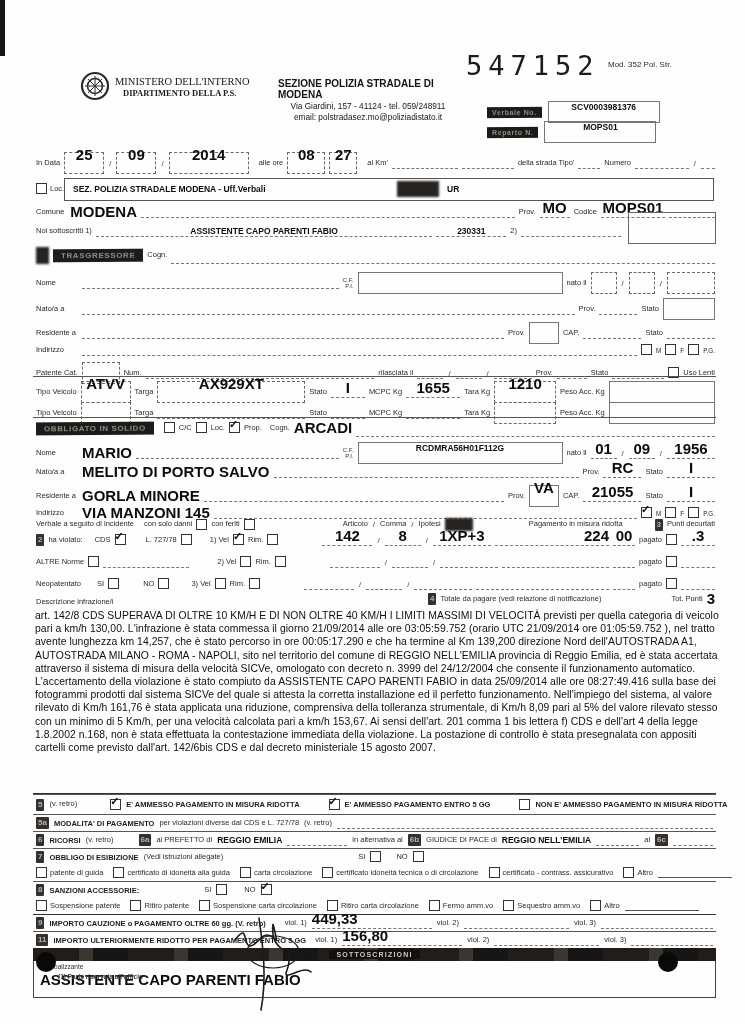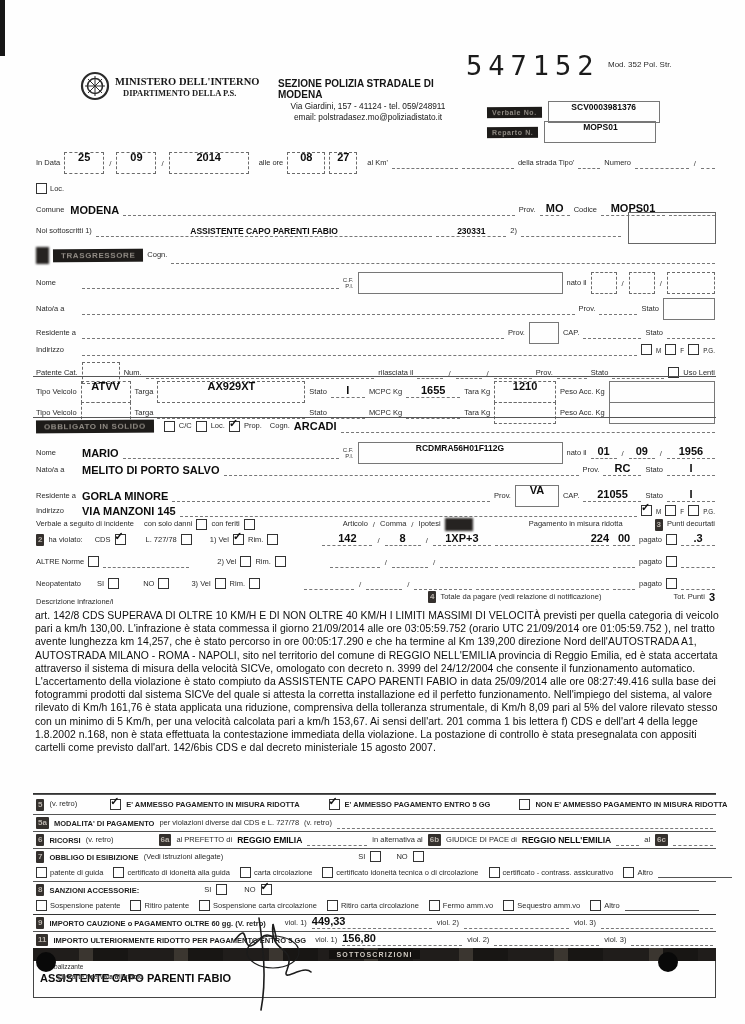--- a/index.html
+++ b/index.html
@@ -1,42 +1,42 @@
 <!DOCTYPE html>
 <html><head>
 <meta charset="utf-8">
 <style>
   html,body{margin:0;padding:0;background:#e9e9e9}
   .page{position:relative;width:745px;height:1024px;margin:0 auto;background:#fefefe;
         font-family:"Liberation Sans",sans-serif;color:#141414;overflow:hidden}
   .r{position:absolute;display:flex;align-items:center;gap:4px}
   .l{font-size:7.5px;color:#2a2a2a;white-space:nowrap;line-height:1.15}
   .lb{font-size:7.5px;font-weight:bold;color:#1c1c1c;white-space:nowrap}
-  .v{font-size:11px;font-weight:bold;color:#0c0c0c;white-space:nowrap;line-height:1.1}
+  .v{font-size:15px;font-weight:bold;color:#0c0c0c;white-space:nowrap;line-height:1.1}
   .vs{font-size:8.5px;font-weight:bold;color:#0c0c0c;white-space:nowrap}
   .dl{border-bottom:1px dashed #777;height:11px;min-width:8px;box-sizing:border-box;
       display:flex;align-items:flex-end;justify-content:center}
   .grow{flex:1}
   .cell{border:1px dashed #6a6a6a;height:15px;display:flex;align-items:flex-end;
         justify-content:center;padding:10px 2px;box-sizing:border-box}
   .cs{border-style:solid;border-color:#777}
   .chk{width:9px;height:9px;border:1px solid #333;flex:none;position:relative;background:#fff;margin-bottom:1px}
   .chk.on::after{content:"✓";position:absolute;left:-1px;top:-5px;font-size:11px;font-weight:bold;color:#111}
   .slash{font-size:8px;color:#444;padding:0 1px}
   .badge{background:#34302d;color:#b9b3ac;font-size:8px;font-weight:bold;line-height:1;
          padding:2px 2px;filter:blur(.4px);flex:none;border-radius:1px}
   .stamp{background:#1d1b19;color:#918c85;font-weight:bold;letter-spacing:.6px;
          filter:blur(.55px);white-space:nowrap;font-size:8px;padding:2px 8px;transform:rotate(-.4deg)}
   .blob{background:#262321;filter:blur(.8px)}
   .hline{position:absolute;border-top:1px solid #555;height:0}
   .tri{position:absolute;width:0;height:0}
   .desc{position:absolute;left:35px;right:25px;top:609px;font-size:10.4px;line-height:13.2px;
         color:#0e0e0e;letter-spacing:.05px}
   .serial{font-family:"DejaVu Sans Mono",monospace;font-size:27px;letter-spacing:6px;color:#1b1b1b;filter:blur(.3px)}
-  .ministry1{font-family:"Liberation Serif",serif;font-weight:bold;font-size:10.5px;color:#151515}
+  .ministry1{font-family:"Liberation Serif",serif;font-weight:normal;font-size:10.5px;color:#151515}
   .ministry2{font-family:"Liberation Serif",serif;font-weight:bold;font-size:8.5px;color:#222}
   .hq1{font-size:10px;font-weight:bold}
   .hq2{font-size:8.3px}
   .bb{position:absolute;left:33px;right:29px;top:793px;border-top:1.5px solid #333;font-size:7.5px}
   .bbrow{display:flex;align-items:center;gap:5px;padding:2px 3px;border-bottom:1px solid #555;min-height:12px}
   .chkitem{display:flex;align-items:center;gap:3px}
   .chklist{display:flex;align-items:center;gap:10px;flex:1}
   .chklist .chkitem:last-child::after{content:"";display:inline-block;width:74px;border-bottom:1px solid #555;height:8px;margin-left:2px}
   .sigbar{height:13px;background:repeating-linear-gradient(90deg,#201d1b 0 46px,#3b3630 46px 60px,#181614 60px 95px);
           display:flex;align-items:center;justify-content:center;filter:blur(.35px)}
@@ -120,20 +120,25 @@
     <span class="l">Numero</span>
     <span class="dl grow"></span>
     <span class="slash">/</span>
     <span class="dl" style="width:14px"></span>
   </div>
 
   <div class="r" style="left:36px;top:183px;gap:3px">
     <span class="chk"></span>
     <span class="l">Loc.</span>
   </div>
+  <div style="position:absolute;left:64px;top:178px;right:31px;height:21px;border:1px solid #555">
+    <span class="vs" style="position:absolute;left:8px;top:5px">SEZ. POLIZIA STRADALE MODENA - Uff.Verbali</span>
+    <span class="blob" style="position:absolute;left:332px;top:2px;width:42px;height:16px"></span>
+    <span class="vs" style="position:absolute;left:382px;top:5px">UR</span>
+  </div>
 
   <div class="r" style="left:36px;top:204px;right:30px">
     <span class="l">Comune</span>
     <span class="v" style="margin-left:2px">MODENA</span>
     <span class="dl grow"></span>
     <span class="l">Prov.</span>
     <span class="dl" style="width:30px">
         <span class="v">MO</span>
       </span>
     <span class="l">Codice</span>
@@ -307,21 +312,21 @@
     <span class="l">Stato</span>
     <span class="dl" style="width:48px">
         <span class="v">I</span>
       </span>
   </div>
   <div class="r" style="left:36px;top:485px;right:30px">
     <span class="l" style="width:42px">Residente a</span>
     <span class="v">GORLA MINORE</span>
     <span class="dl grow"></span>
     <span class="l">Prov.</span>
-    <span class="cell cs" style="width:44px">
+    <span class="cell cs" style="width:30px">
         <span class="v">VA</span>
       </span>
     <span class="l">CAP.</span>
     <span class="dl" style="width:58px">
         <span class="v">21055</span>
       </span>
     <span class="l">Stato</span>
     <span class="dl" style="width:48px">
         <span class="v">I</span>
       </span>
@@ -464,21 +469,21 @@
       <span class="badge">5a</span>
       <span class="lb">MODALITA' DI PAGAMENTO</span>
       <span class="l">per violazioni diverse dal CDS e L. 727/78</span>
       <span class="l">(v. retro)</span>
       <span class="dl grow"></span>
     </div>
     <div class="bbrow">
       <span class="badge">6</span>
       <span class="lb">RICORSI</span>
       <span class="l">(v. retro)</span>
-      <span class="badge" style="margin-left:40px">6a</span>
+      <span class="badge" style="margin-left:20px">6a</span>
       <span class="l">al PREFETTO di</span>
       <span class="vs">REGGIO EMILIA</span>
       <span class="dl" style="width:60px"></span>
       <span class="l">in alternativa al</span>
       <span class="badge">6b</span>
       <span class="l">GIUDICE DI PACE di</span>
       <span class="vs">REGGIO NELL'EMILIA</span>
       <span class="dl grow"></span>
       <span class="l">al</span>
       <span class="badge">6c</span>

